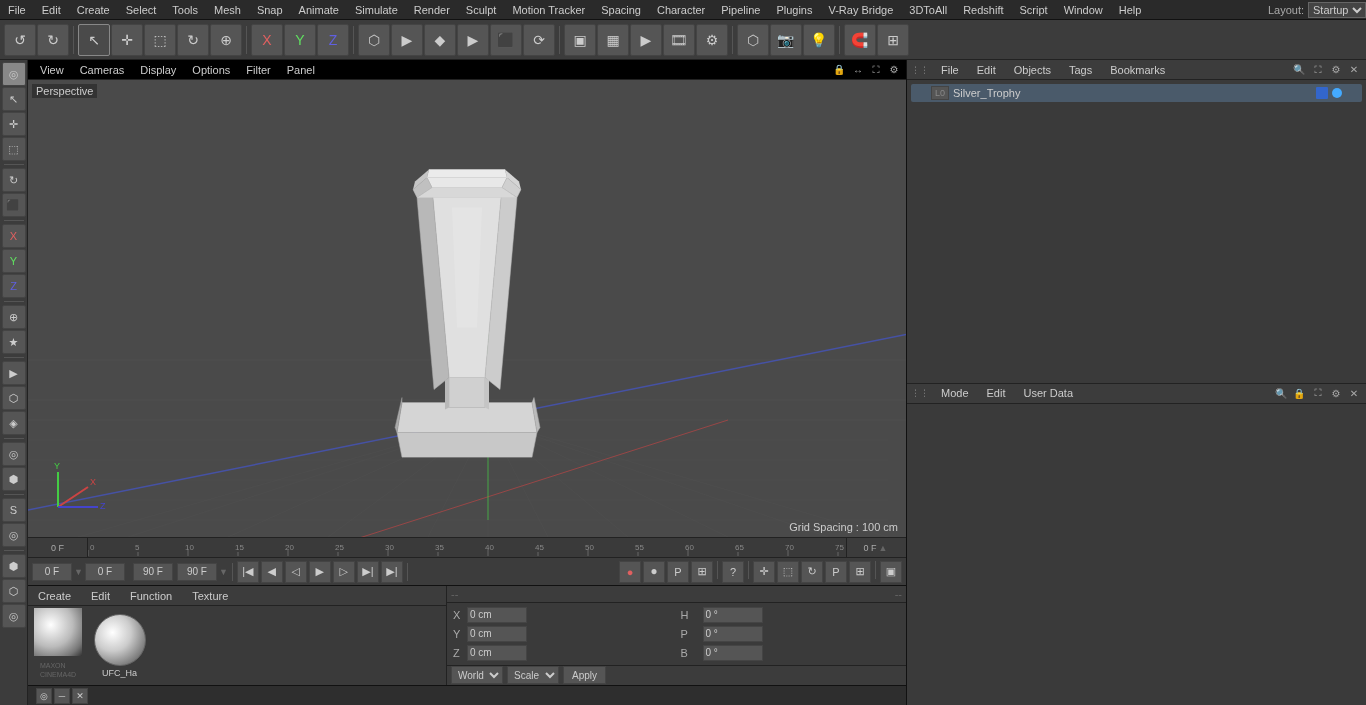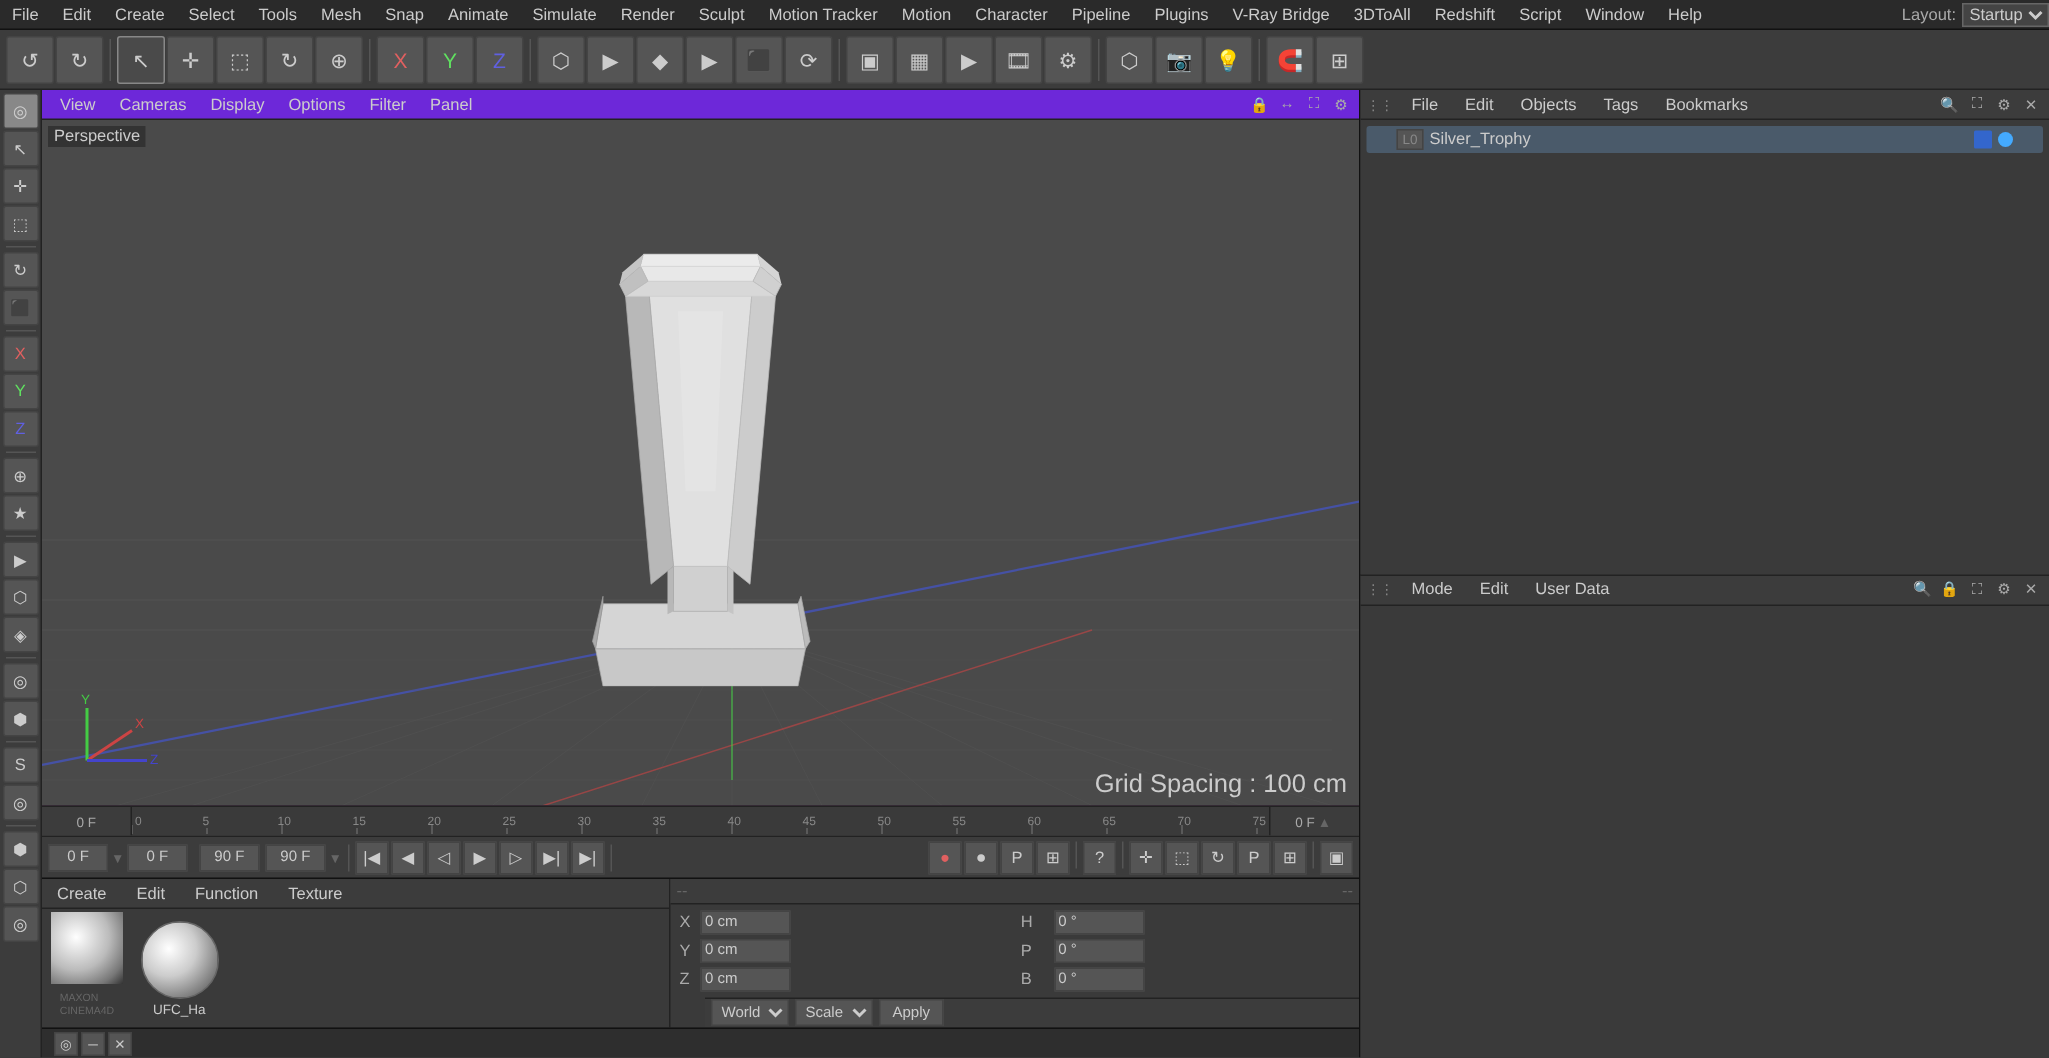--- a/index.html
+++ b/index.html
@@ -21,29 +21,29 @@
     
     #main-area { display: flex; height: calc(705px - 20px - 40px); }
 
     
     #left-panel { width: 28px; background: #3c3c3c; border-right: 1px solid #222; display: flex; flex-direction: column; align-items: center; padding: 2px 0; gap: 1px; overflow: hidden; }
     .left-tool { width: 24px; height: 24px; background: #555; border: 1px solid #444; display: flex; align-items: center; justify-content: center; cursor: pointer; color: #ccc; font-size: 11px; border-radius: 2px; flex-shrink: 0; }
     .left-tool.active { background: #888; }
 
     
     #viewport-container { flex: 1; display: flex; flex-direction: column; background: #3a3a3a; }
-    #viewport-header { display: flex; align-items: center; background: #6d28d9; border-bottom: 1px solid #222; height: 20px; padding: 0 4px; gap: 0; justify-content: space-between; }
+    #viewport-header { display: flex; align-items: center; background: #000000; border-bottom: 1px solid #222; height: 20px; padding: 0 4px; gap: 0; justify-content: space-between; }
     .vp-menu-item { padding: 1px 8px; cursor: pointer; color: #ccc; font-size: 11px; }
     #viewport-icons { margin-left: auto; display: flex; gap: 2px; align-items: center; }
     .vp-icon { width: 16px; height: 16px; display: flex; align-items: center; justify-content: center; cursor: pointer; color: #aaa; font-size: 10px; }
 
     #viewport { flex: 1; position: relative; background: #701a75; overflow: hidden; }
 
     #perspective-label { position: absolute; top: 4px; left: 4px; color: #ccc; font-size: 11px; background: rgba(0,0,0,0.3); padding: 1px 4px; }
-    #grid-spacing-label { position: absolute; bottom: 4px; right: 8px; color: #ccc; font-size: 17px; }
+    #grid-spacing-label { position: absolute; bottom: 4px; right: 8px; color: #ccc; font-size: 11px; }
 
     
     #axes { position: absolute; bottom: 20px; left: 20px; width: 60px; height: 60px; }
 
     
     #timeline { height: 26px; background: #3c3c3c; border-top: 1px solid #222; display: flex; align-items: center; overflow: hidden; }
 
     
     #playback-row { height: 28px; background: #3c3c3c; border-top: 1px solid #222; display: flex; align-items: center; padding: 0 4px; gap: 2px; }
     .pb-input { width: 40px; height: 18px; background: #555; border: 1px solid #444; color: #ccc; font-size: 10px; text-align: center; }
@@ -123,21 +123,21 @@
   <div class="menu-item">Create</div>
   <div class="menu-item">Select</div>
   <div class="menu-item">Tools</div>
   <div class="menu-item">Mesh</div>
   <div class="menu-item">Snap</div>
   <div class="menu-item">Animate</div>
   <div class="menu-item">Simulate</div>
   <div class="menu-item">Render</div>
   <div class="menu-item">Sculpt</div>
   <div class="menu-item">Motion Tracker</div>
-  <div class="menu-item">Motion</div>
+  <div class="menu-item">Spacing</div>
   <div class="menu-item">Character</div>
   <div class="menu-item">Pipeline</div>
   <div class="menu-item">Plugins</div>
   <div class="menu-item">V-Ray Bridge</div>
   <div class="menu-item">3DToAll</div>
   <div class="menu-item">Redshift</div>
   <div class="menu-item">Script</div>
   <div class="menu-item">Window</div>
   <div class="menu-item">Help</div>
   <div class="menu-layout">
@@ -489,21 +489,21 @@
           <div class="attr-row">
             <span class="attr-label">Z</span>
             <input class="attr-input" type="text" value="0 cm" style="">
           </div>
           <div class="attr-row">
             <span style="width:20px;color:#aaa;font-size:11px;">B</span>
             <input class="attr-input" type="text" value="0 °" style="">
           </div>
         </div>
 
-        <div id="transform-row" style="display:flex;align-items:center;background:#3c3c3c;border-top:1px solid #222;height:24px;padding:0 4px;gap:4px;margin-left:23px;">
+        <div id="transform-row" style="display:flex;align-items:center;background:#3c3c3c;border-top:1px solid #222;height:24px;padding:0 4px;gap:4px;">
           <select class="transform-select">
             <option>World</option>
           </select>
           <select class="transform-select">
             <option>Scale</option>
           </select>
           <button class="apply-btn">Apply</button>
         </div>
       </div>
     </div>

